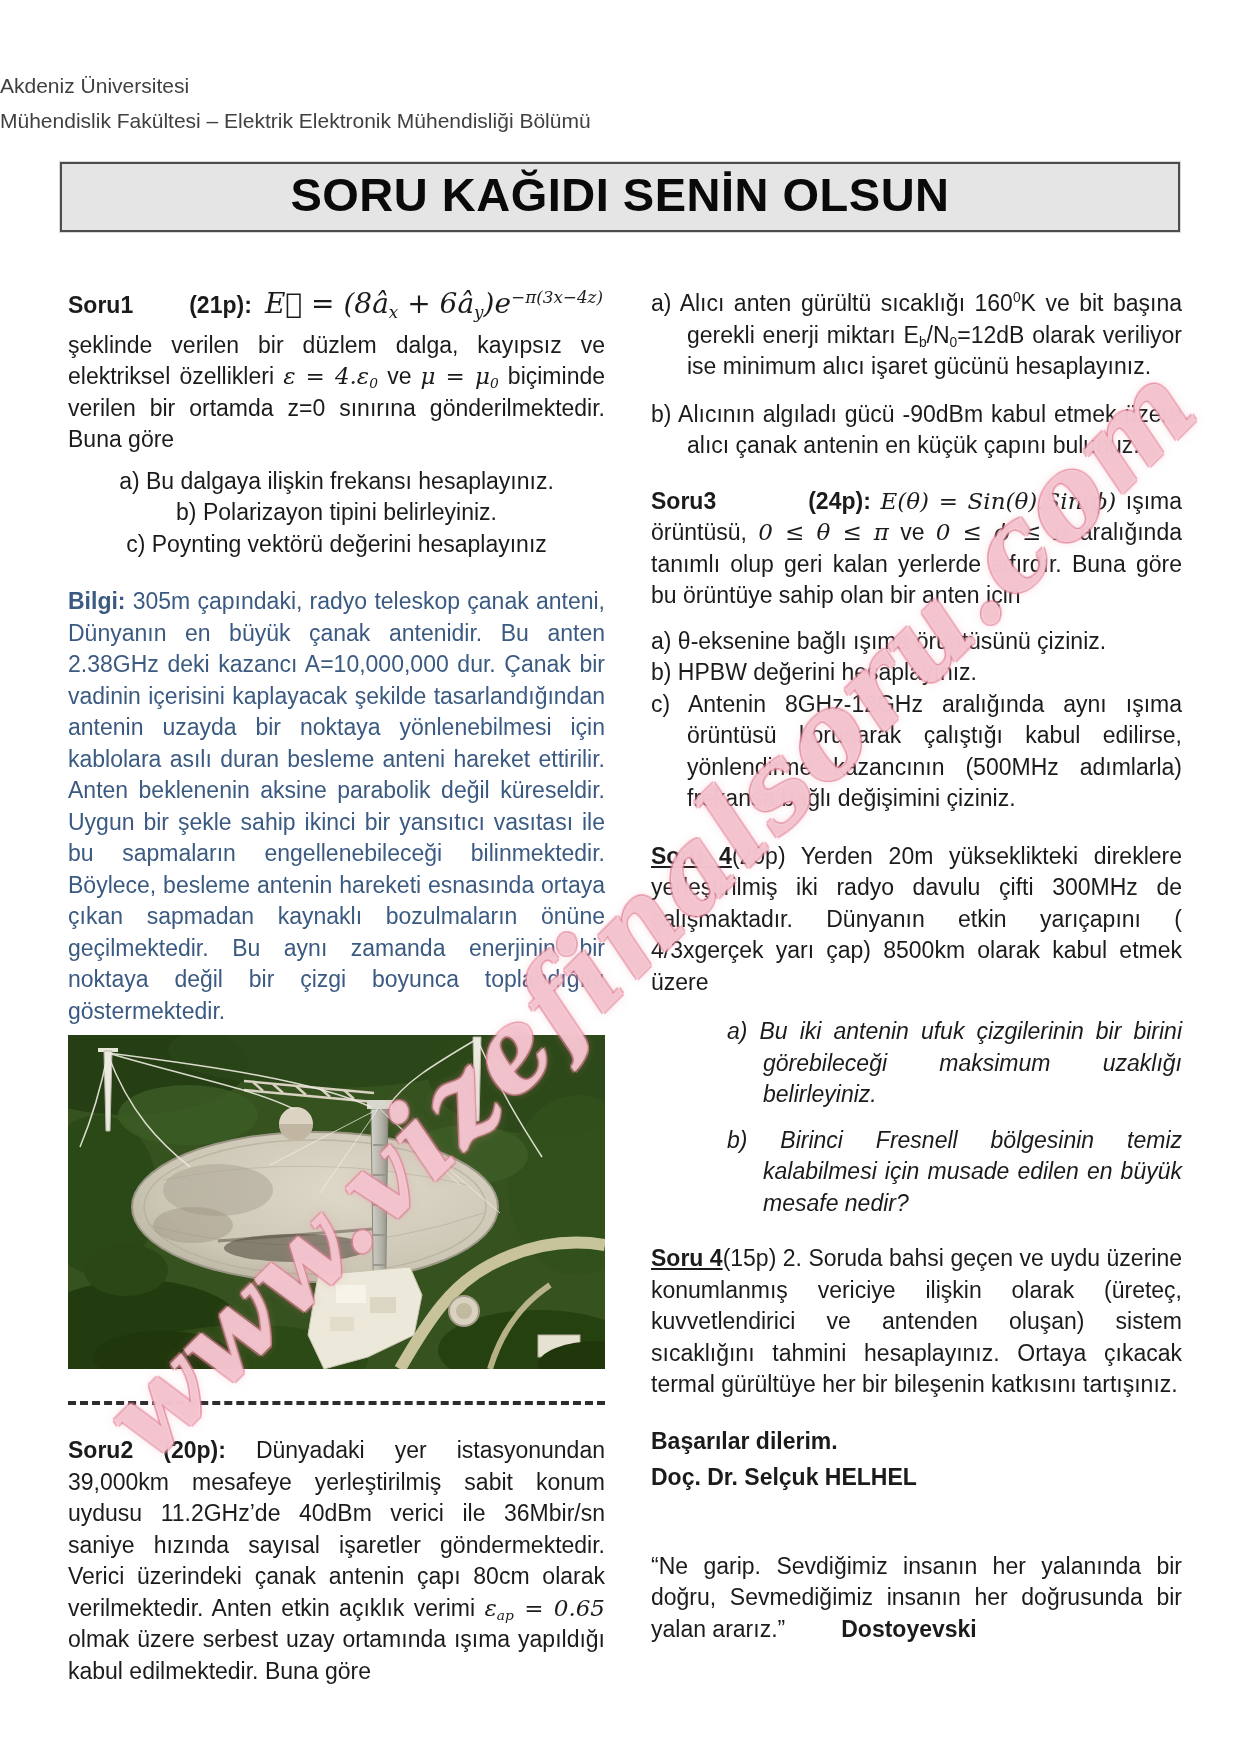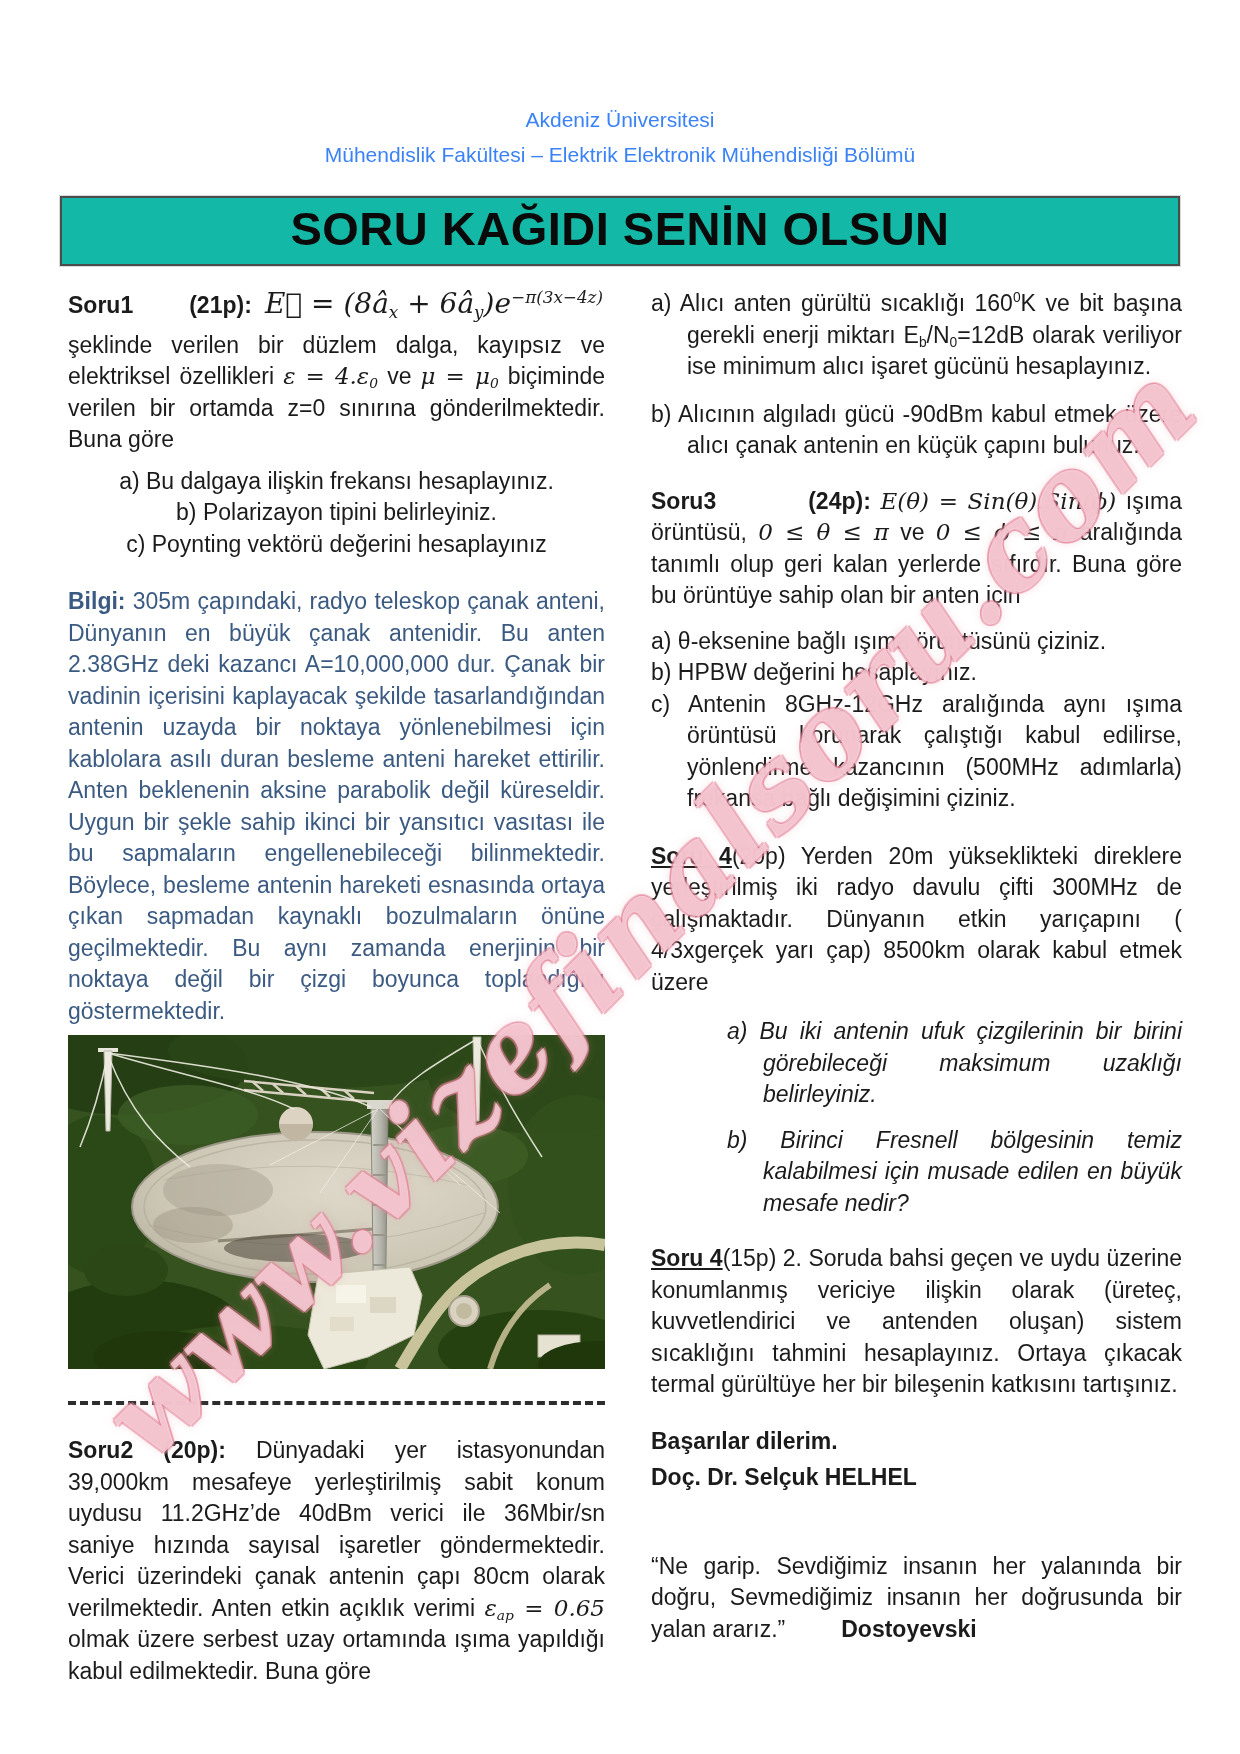--- a/index.html
+++ b/index.html
@@ -3,26 +3,26 @@
 <meta charset="utf-8">
 <style>
   html,body{margin:0;padding:0;}
   body{
     width:1240px;height:1754px;position:relative;background:#ffffff;
     font-family:"Liberation Sans","DejaVu Sans",sans-serif;color:#1b1b1b;
     overflow:hidden;
   }
   .page{position:absolute;inset:0;}
   
-  .header{padding-top:102px;text-align:center;font-size:21px;line-height:35px;color:#3b82f6;}
+  .header{padding-top:68px;font-size:21px;line-height:35px;color:#404040;}
   .header .exam{font-weight:bold;font-size:27px;letter-spacing:0;}
   .header .duration{font-weight:bold;font-size:25px;}
   
   .titlebox{margin:24px 60px 0 60px;border:2px solid #4c4c4c;box-shadow:0 0 0 1px #d9d9d9;
-    text-align:center;padding:3px 0 8px 0;background:#14b8a6;}
+    text-align:center;padding:3px 0 8px 0;background:#e5e5e5;}
   .titlebox h1{margin:0;font-size:47px;font-weight:800;color:#0a0a0a;letter-spacing:.5px;}
   
   .columns{position:absolute;top:288px;left:68px;right:58px;display:flex;gap:46px;z-index:2;}
   .col{width:537px;font-size:23px;line-height:31.5px;text-align:justify;}
   p{margin:0;}
   .just{text-align:justify;}
   sup{font-size:60%;line-height:0;}
   sub{font-size:60%;line-height:0;vertical-align:-0.3em;}
   .m{font-family:"DejaVu Serif","Liberation Serif",serif;font-style:italic;}
   .qhead{display:flex;align-items:baseline;margin-bottom:8px;}

